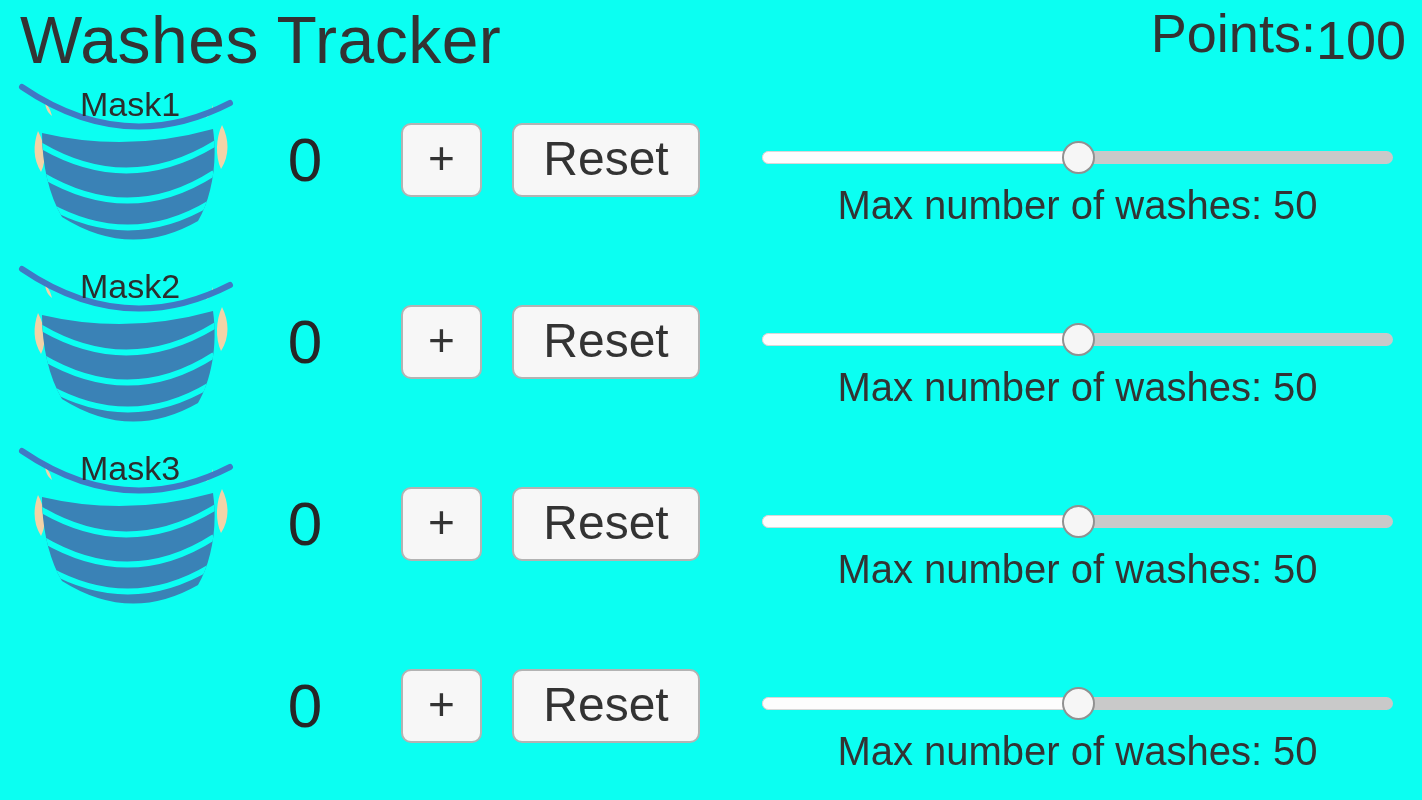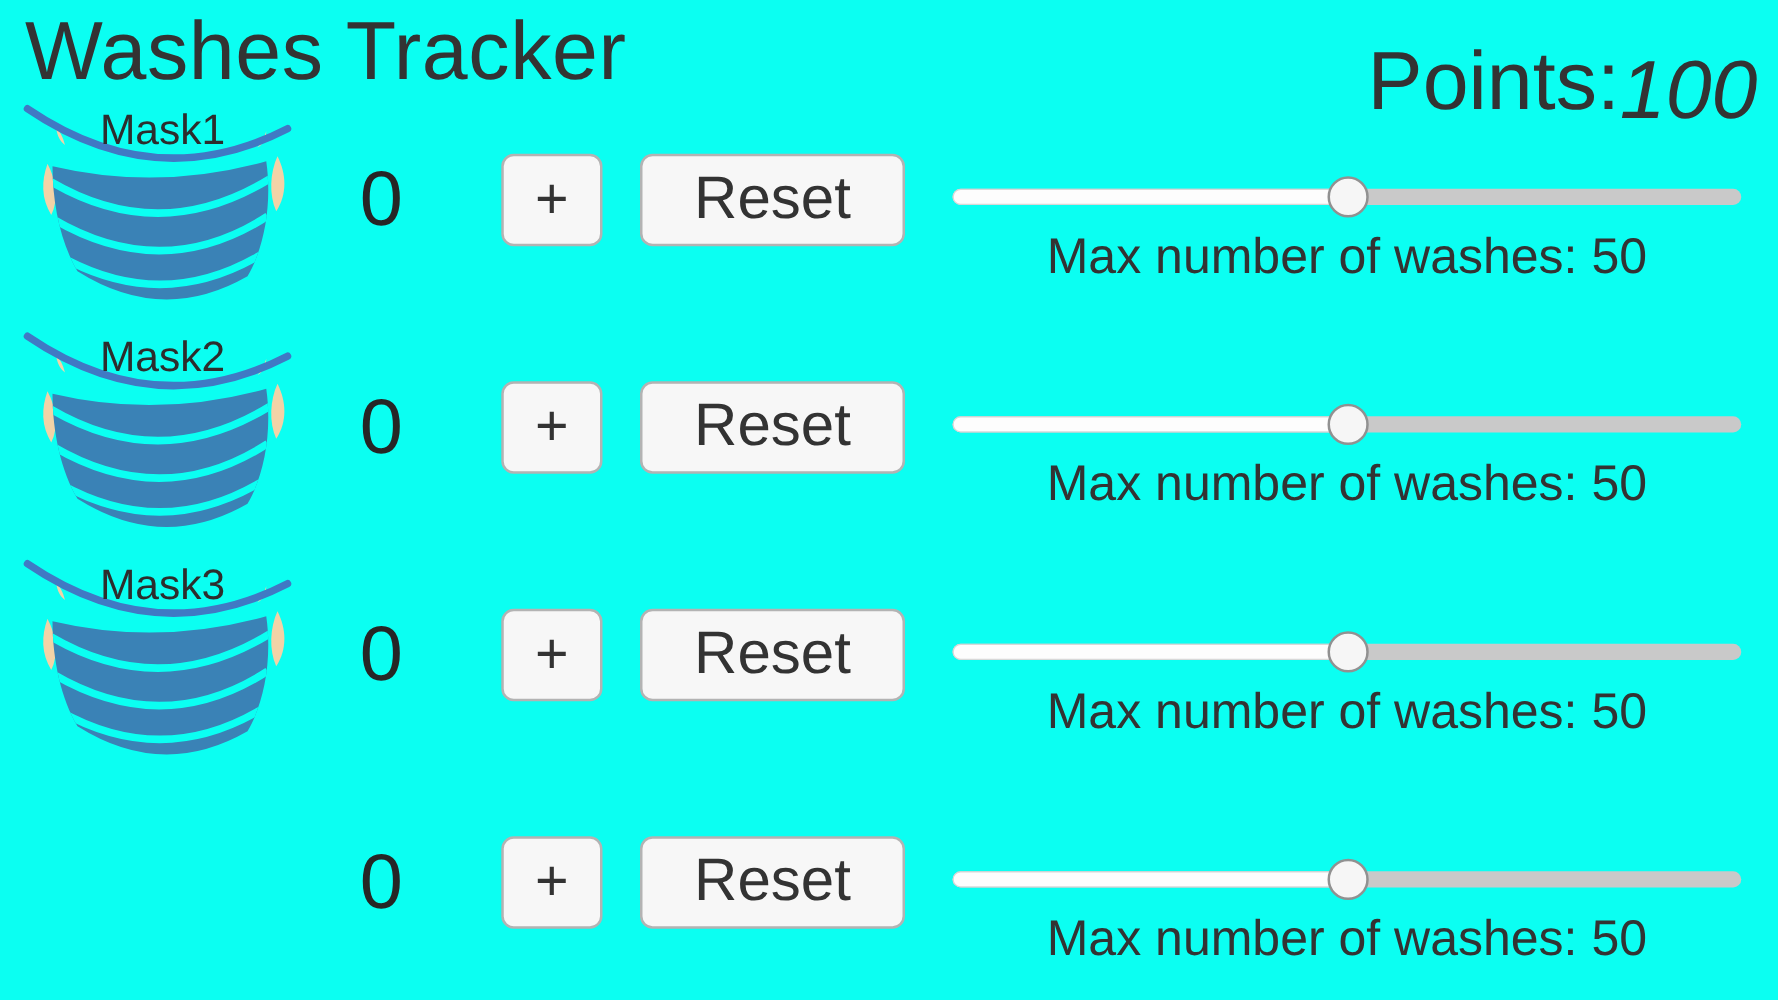--- a/index.html
+++ b/index.html
@@ -11,23 +11,23 @@
     position: relative;
   }
   .header { position:absolute; left:0; top:0; width:100%; height:70px; }
   .title {
     position:absolute; left:20px; top:2px;
     font-size:66px; color:var(--text); letter-spacing:0.5px;
   }
   .points {
     position:absolute; right:16px; top:2px;
     display:flex; align-items:flex-start;
-    font-size:66px; color:var(--text);margin-top:24px;
+    font-size:54px; color:var(--text);
   }
-  .points-value { margin-top:7px;font-style:italic; }
+  .points-value { margin-top:7px; }
 
   .rows { position:absolute; left:0; top:69px; width:100%; }
   .row { position:relative; height:182px; width:100%; }
 
   .mask-wrap { position:absolute; left:20px; top:10px; width:220px; height:170px; }
   .mask-wrap svg { position:absolute; left:0; top:0; width:220px; height:170px; overflow:visible; }
   .mask-label {
     position:absolute; left:0; top:6px; width:100%;
     text-align:center; font-size:34px; color:#2d2d2d;
   }
@@ -39,21 +39,21 @@
 
   .btn {
     position:absolute; top:54px; height:74px;
     background:var(--btn-bg,#f7f7f7);
     border:2px solid var(--btn-border,#b3b3b3);
     border-radius:10px;
     color:#333; display:flex; align-items:center; justify-content:center;
     cursor:pointer;
   }
   .btn-plus { left:401px; width:81px; font-size:46px; font-weight:400; padding-bottom:4px; }
-  .btn-reset { left:512px; width:212px; font-size:48px; padding-bottom:4px; }
+  .btn-reset { left:512px; width:188px; font-size:48px; padding-bottom:4px; }
 
   .slider-col { position:absolute; left:762px; top:0; width:631px; height:182px; }
   .slider {
     position:absolute; left:0; top:82px; width:631px; height:13px;
     background:var(--track,#c9c9c9); border-radius:7px;
   }
   .slider-fill {
     position:absolute; left:0; top:0; height:100%; width:50%;
     background:var(--track-fill,#fdfdfd);
     border:1px solid #d8d8d8;

